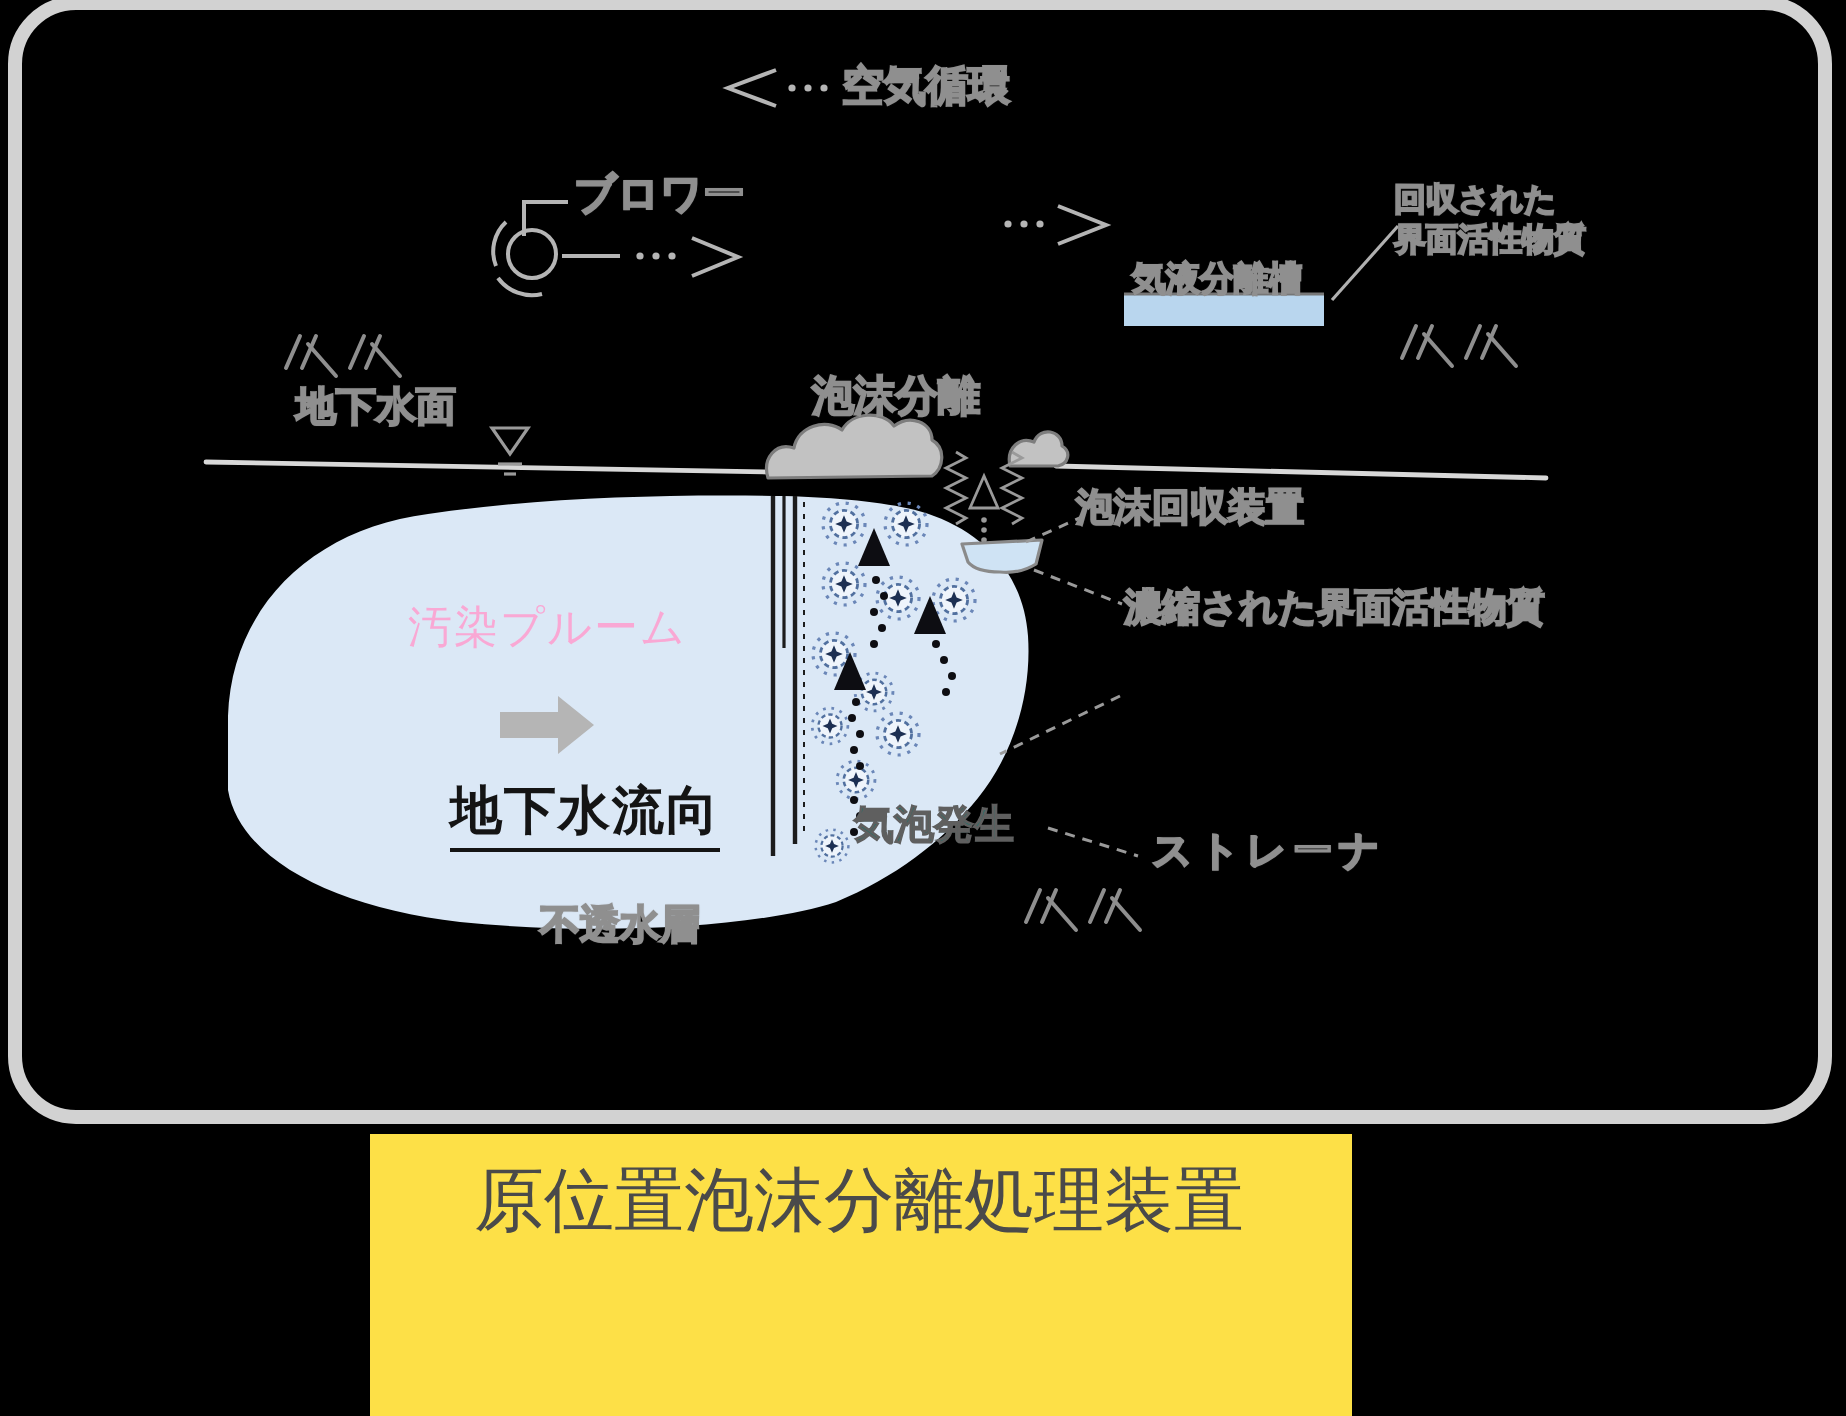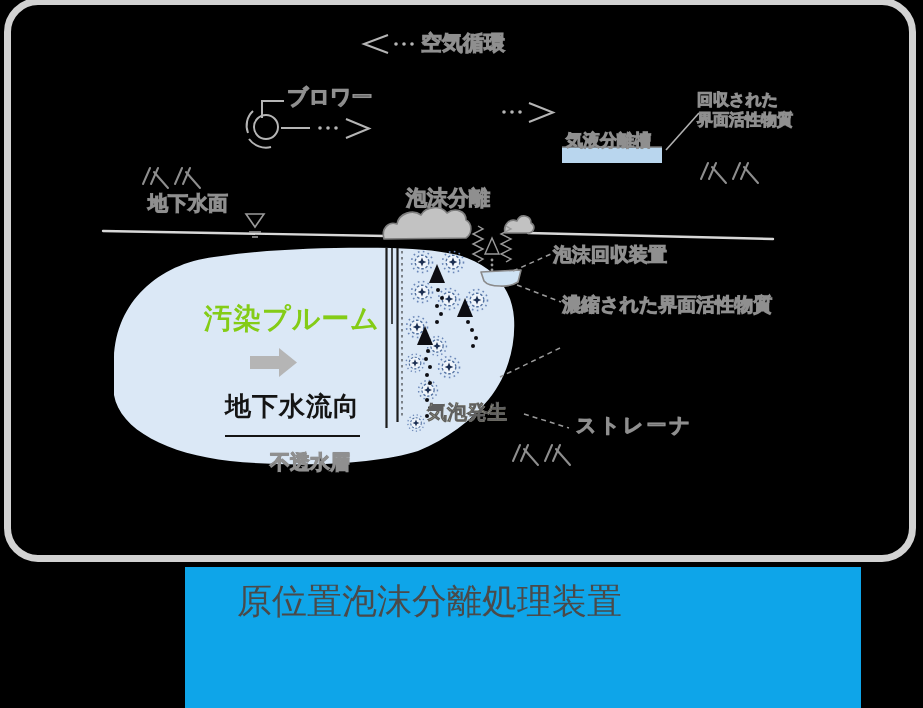--- a/index.html
+++ b/index.html
@@ -16,28 +16,28 @@
   svg{position:absolute;left:0;top:0;}
   
   .lbl{position:absolute;white-space:nowrap;line-height:1.25;}
   .ghost{
     color:#050505;font-weight:600;
     -webkit-text-stroke:1px #8f8f8f;
     text-shadow:0 0 1px #6e6e6e;
   }
   .fs17{font-size:17px}.fs18{font-size:16px}.fs19{font-size:19px}
   .fs20{font-size:20px}.fs21{font-size:21px}
-  .plume-title{color:#84cc16;font-weight:bold;font-size:28px;letter-spacing:1px;}
+  .plume-title{color:#f9a8d4;font-weight:normal;font-size:22px;letter-spacing:1px;}
   .flow-title{color:#141414;font-weight:bold;font-size:26px;letter-spacing:1px;
-    border-bottom:2.5px solid #141414;padding-bottom:12px;}
-  .on-plume{color:#fef9c3;font-weight:600;-webkit-text-stroke:.6px #5f5f5f;}
+    border-bottom:2.5px solid #141414;padding-bottom:1px;}
+  .on-plume{color:#0f766e;font-weight:600;-webkit-text-stroke:.6px #5f5f5f;}
   
   .caption{
-    position:absolute;left:185px;top:567px;width:676px;height:141px;
-    background:#0ea5e9;color:#4a4a4a;font-size:35px;line-height:1.42;
+    position:absolute;left:185px;top:567px;width:491px;height:141px;
+    background:#fde047;color:#4a4a4a;font-size:35px;line-height:1.42;
   }
   .caption .l1{margin:10px 0 0 52px;}
   .caption .l2{margin:0 0 0 118px;}
 </style>
 </head>
 <body>
 
 <div class="frame"></div>
 
 <div class="diagram">
@@ -210,21 +210,21 @@
 
   <div class="lbl ghost fs18" style="left:697px;top:90px">
     <div>回収された</div>
     <div>界面活性物質</div>
   </div>
 
   <div class="lbl ghost fs20" style="left:148px;top:191px">地下水面</div>
 
   <div class="lbl ghost fs21" style="left:406px;top:185px">泡沫分離</div>
 
-  <div class="lbl ghost fs19" style="left:553px;top:243px">泡沫回収装置</div>
+  <div class="lbl ghost fs19" style="left:538px;top:243px">泡沫回収装置</div>
 
   <div class="lbl ghost fs19" style="left:562px;top:293px">濃縮された界面活性物質</div>
 
 
   <div class="lbl ghost fs20" style="left:576px;top:413px;letter-spacing:3px">ストレーナ</div>
 
   <div class="lbl on-plume fs20" style="left:427px;top:400px">気泡発生</div>
 
   <div class="lbl ghost fs20" style="left:270px;top:450px">不透水層</div>
 

